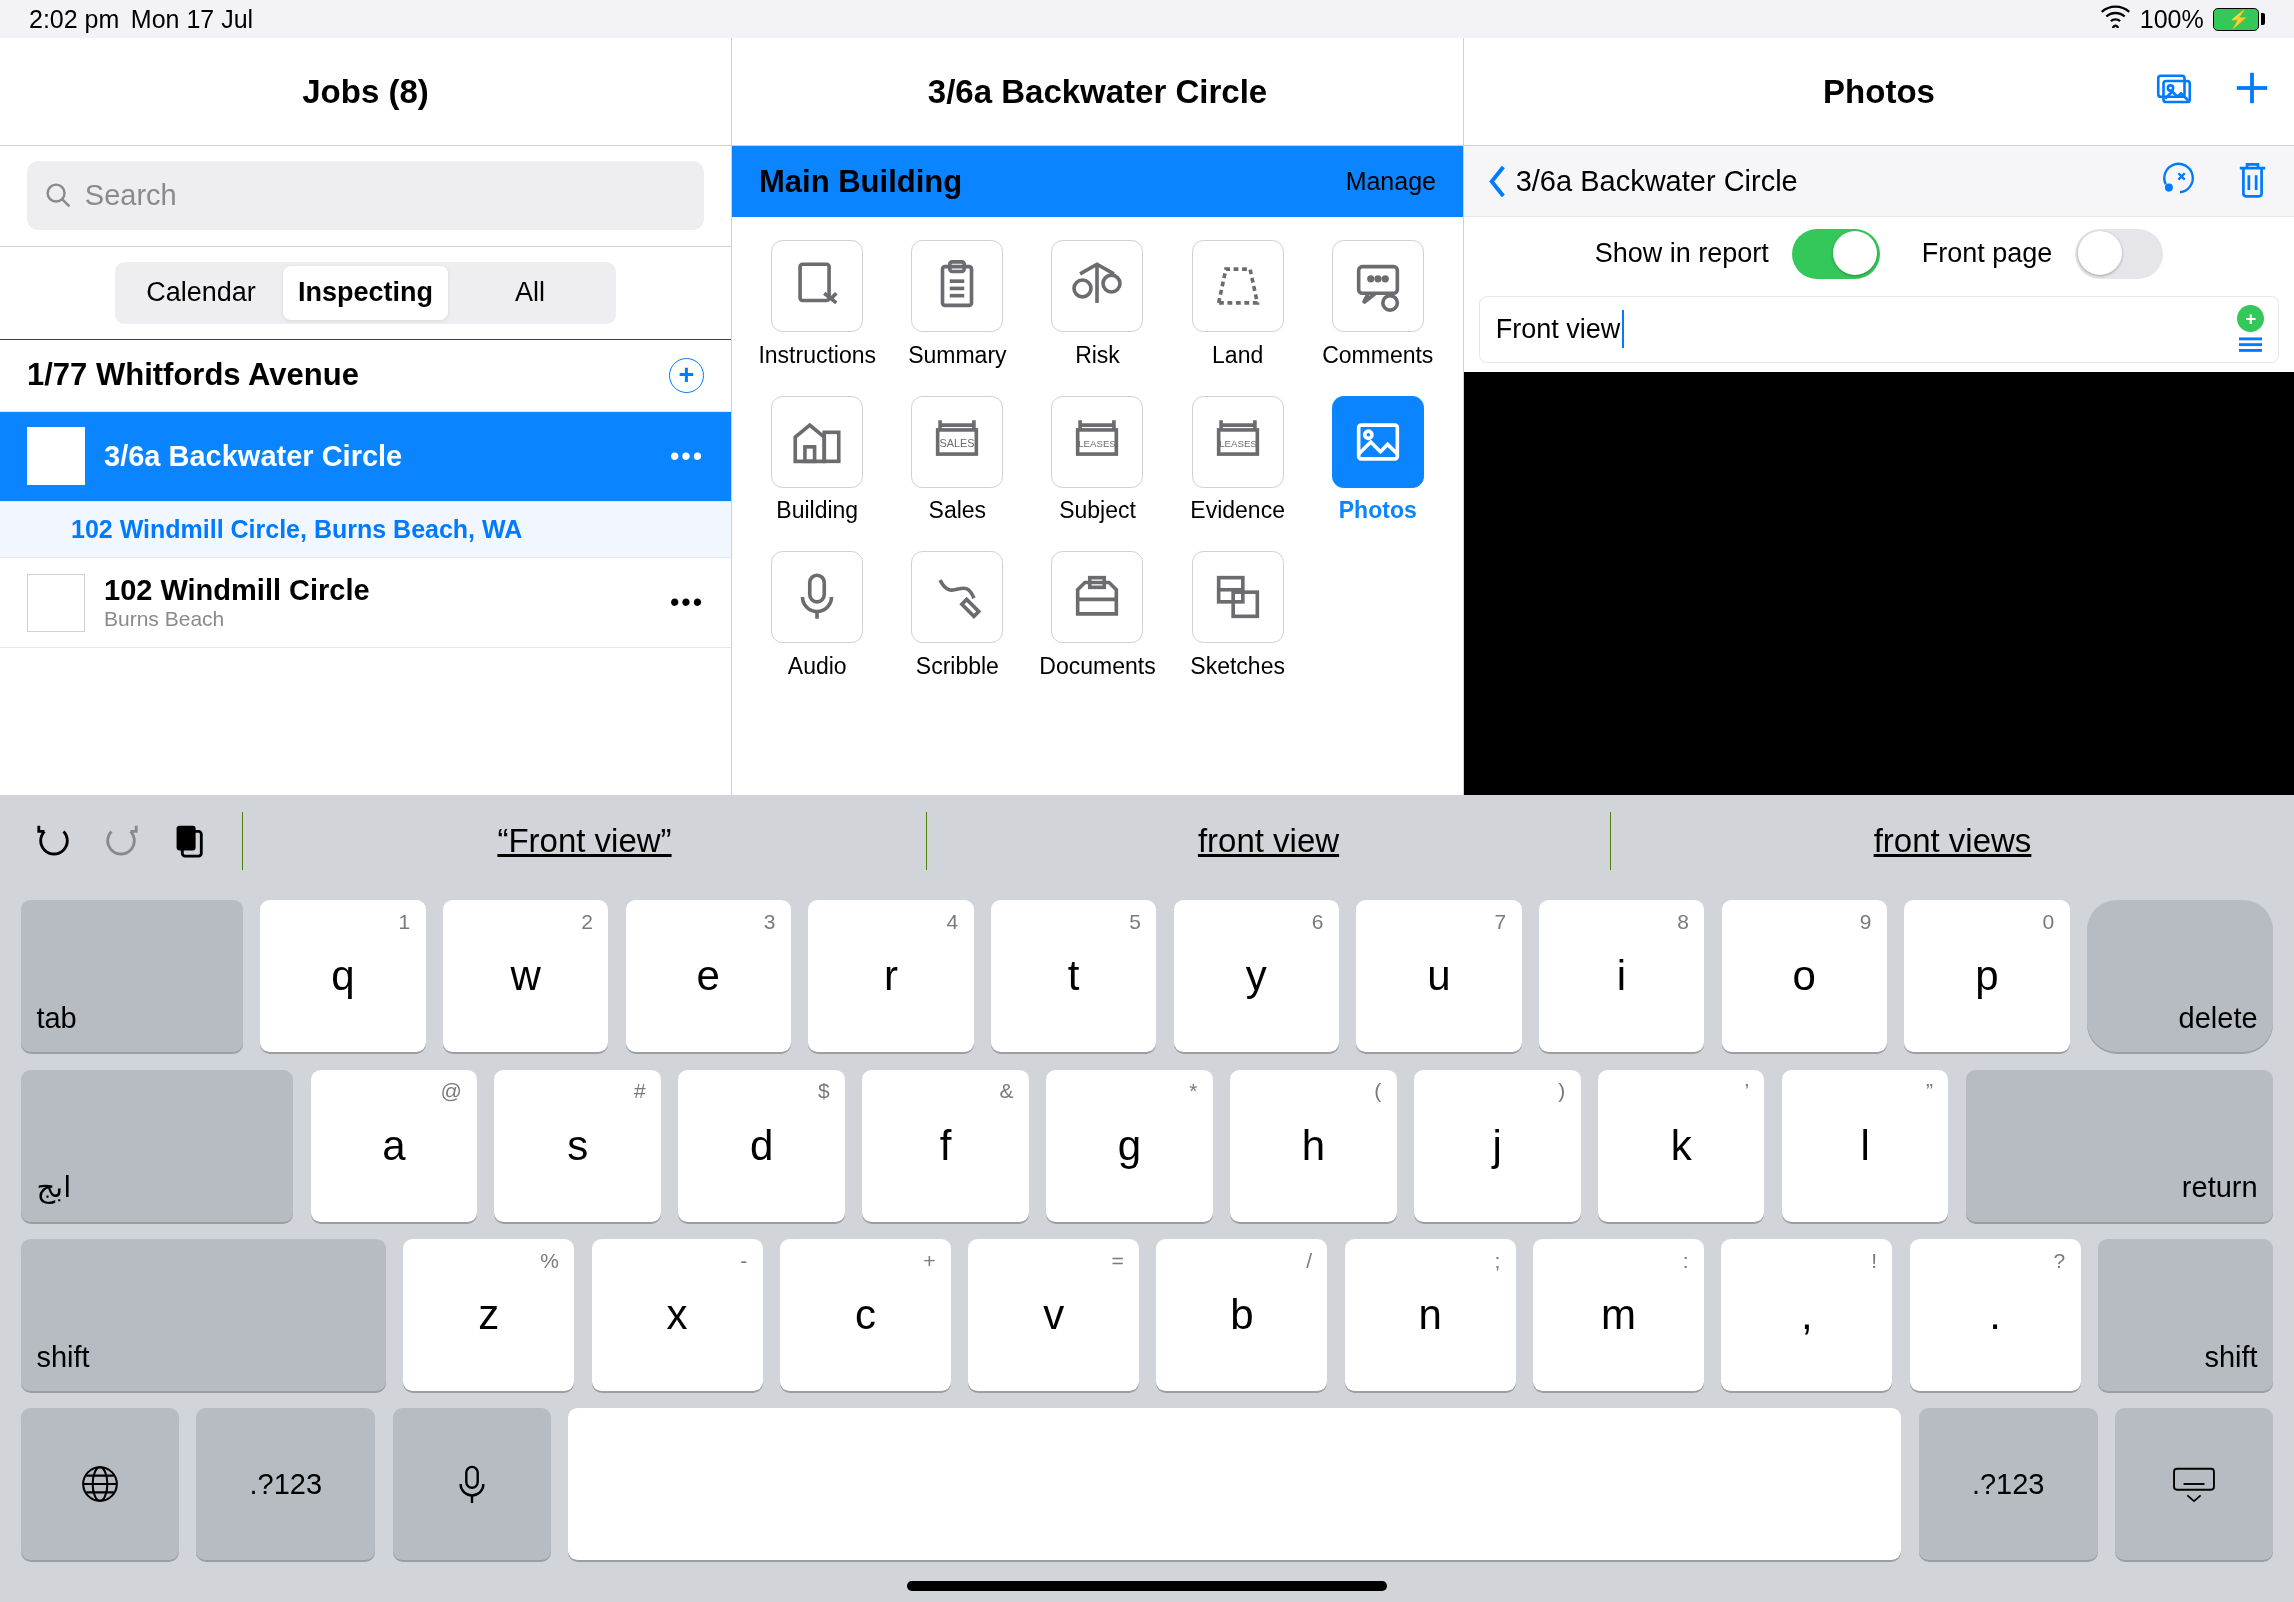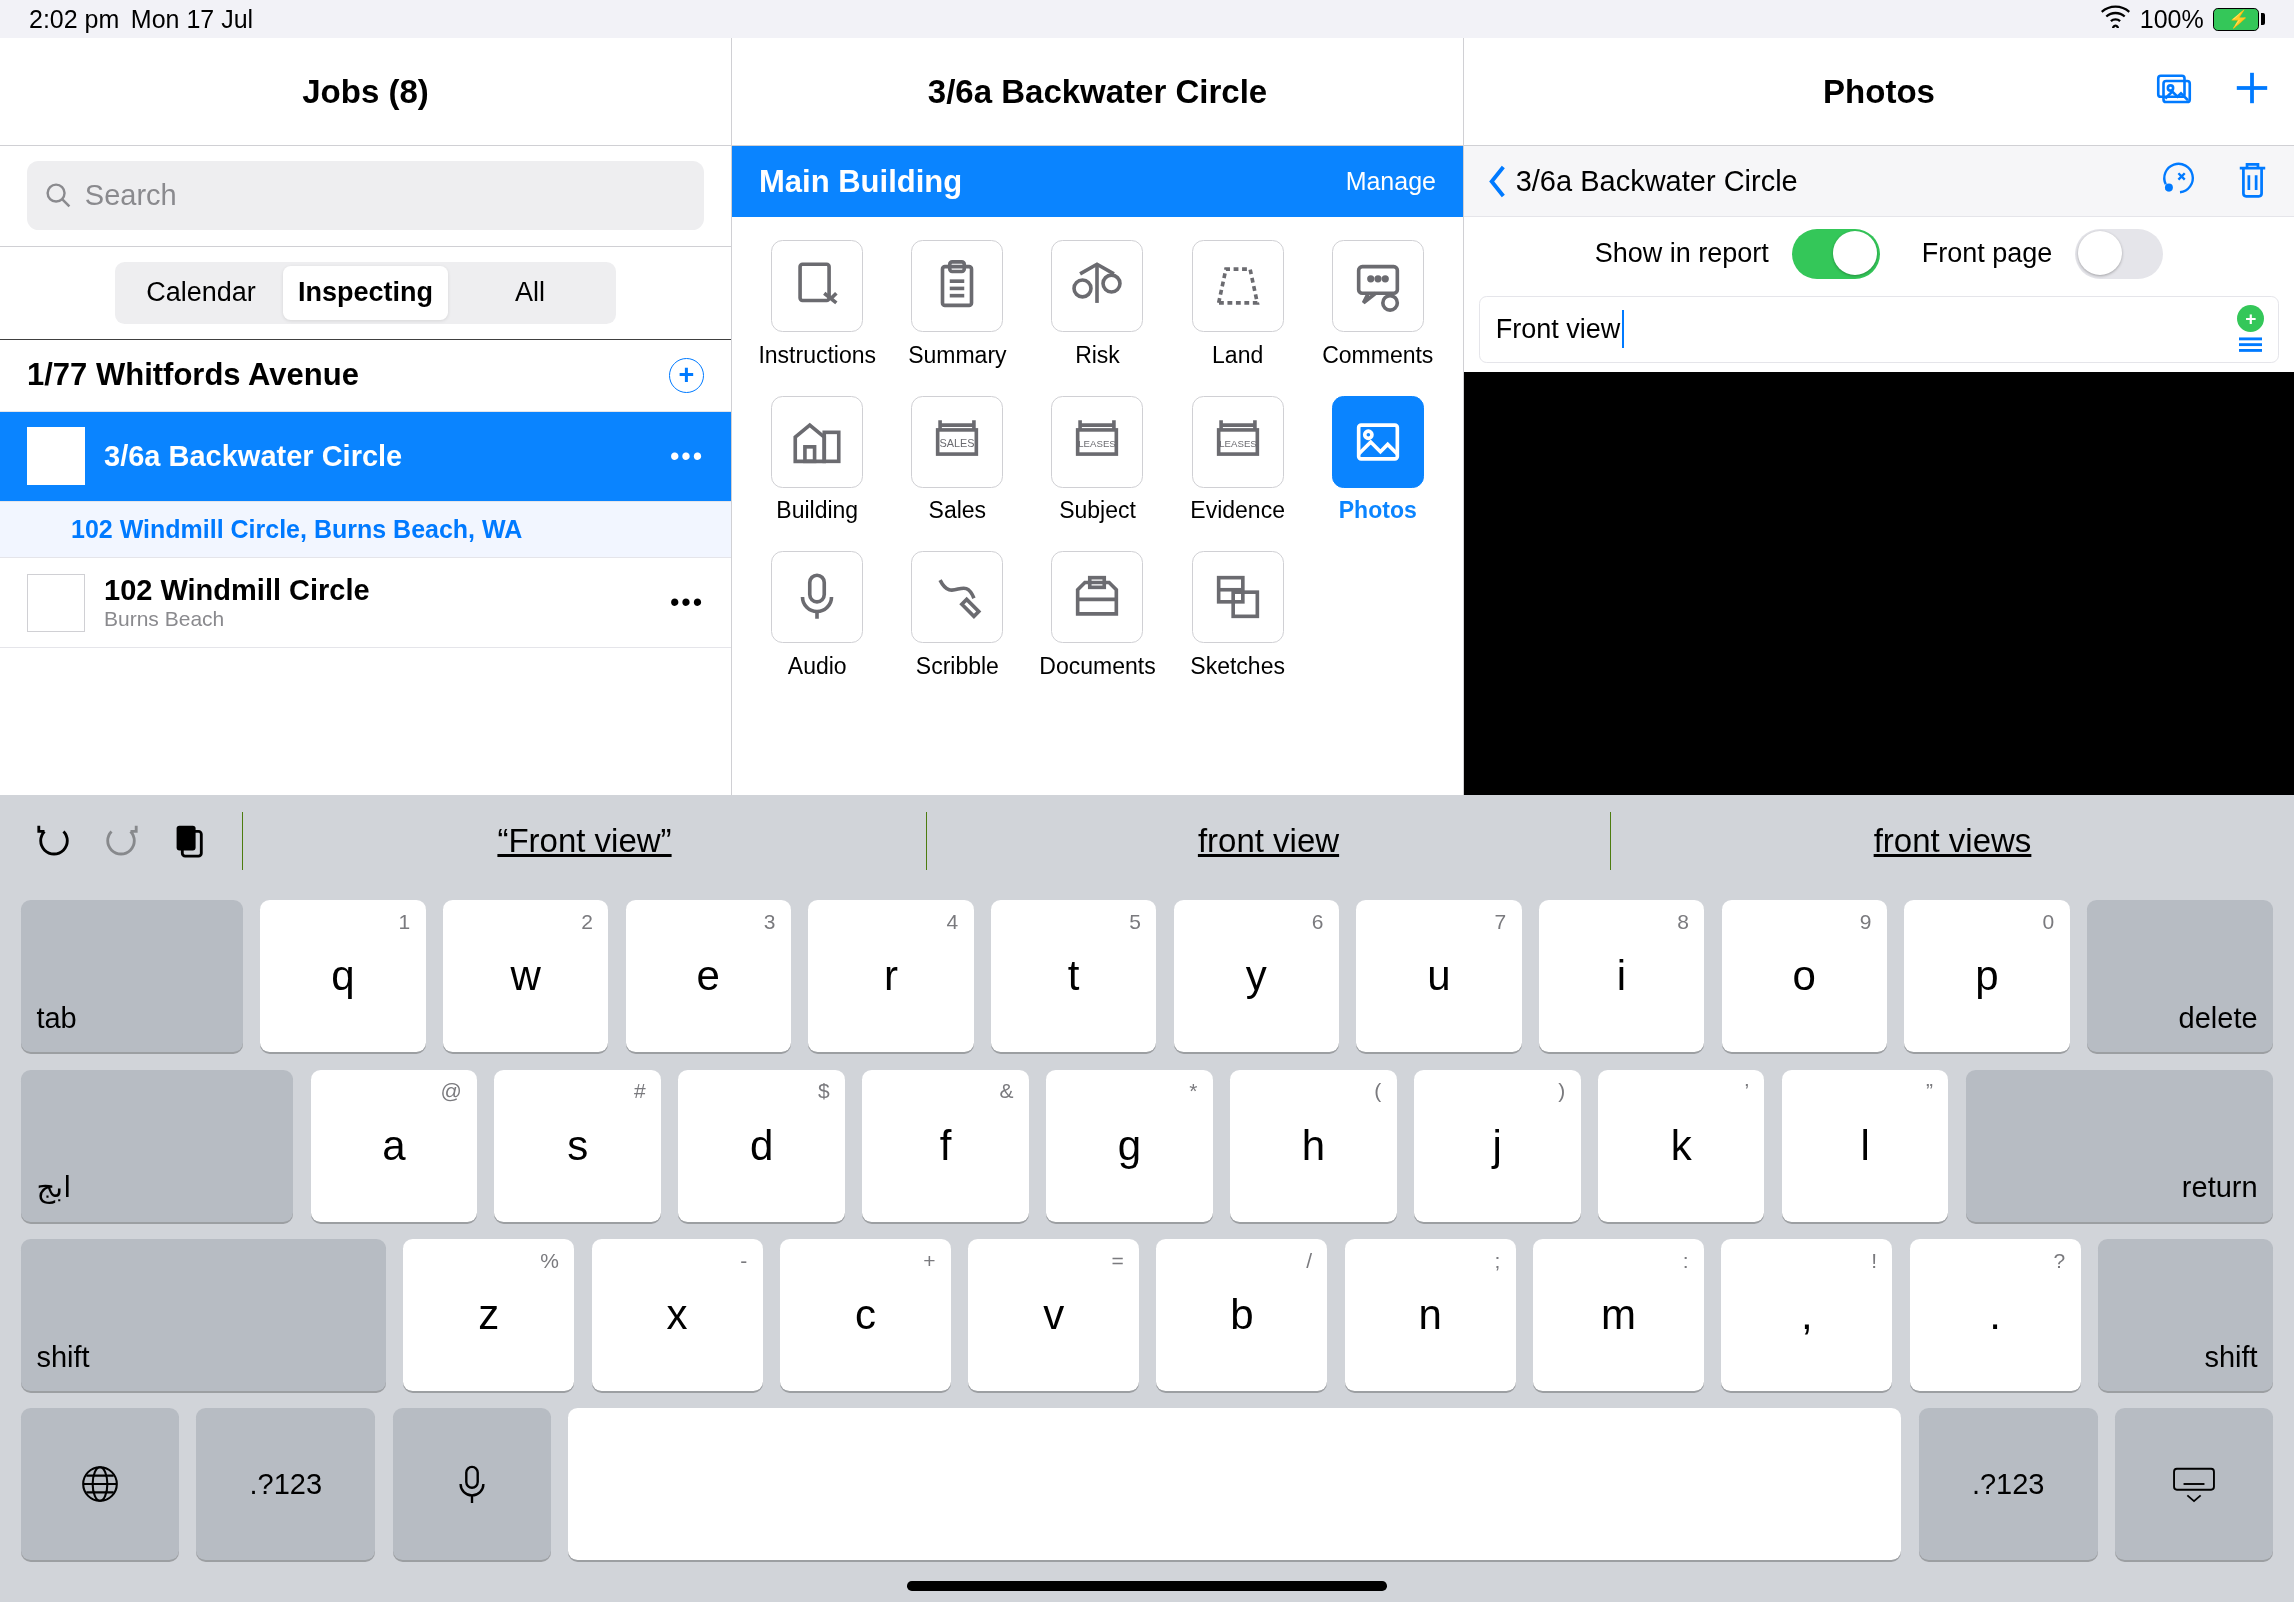--- a/index.html
+++ b/index.html
@@ -23,21 +23,21 @@
 .seg-item.active { background:#fff; box-shadow:0 1px 3.8px rgba(0,0,0,.1); font-weight:600;}
 .group-header { display:flex; align-items:center; justify-content:space-between; padding: 17.3px 27px; font-size:31px; font-weight:700; border-bottom:1px solid #e5e5ea;}
 .plus-circle { width:35px; height:35px; border:1.9px solid #007aff; border-radius:50%; color:#007aff; display:flex; align-items:center; justify-content:center; font-size:27px; line-height:1;}
 .job-row { display:flex; align-items:center; padding: 15.4px 27px; gap:19px; border-bottom:1px solid #e5e5ea; position:relative;}
 .job-row.selected { background:#0a84ff; color:#fff;}
 .job-thumb { width:58px; height:58px; background:#fff; border:1px solid #d0d0d4; }
 .job-row.selected .job-thumb{ border-color:#fff; }
 .job-title { font-size:29px; font-weight:600; }
 .job-more { position:absolute; right:27px; font-size:27px; letter-spacing:1.9px; }
 .sub-link { padding: 13.4px 27px 13.4px 71px; color:#007aff; font-size:25px; font-weight:600; background:#f2f6ff; border-bottom:1px solid #e5e5ea;}
-.section-banner { background:#0a84ff; color:#ffffff; display:flex; align-items:center; justify-content:space-between; padding:0 27px; height:71px; font-size:31px; font-weight:600;}
+.section-banner { background:#0a84ff; color:#000000; display:flex; align-items:center; justify-content:space-between; padding:0 27px; height:71px; font-size:31px; font-weight:600;}
 .section-banner .manage{ font-size:25px; font-weight:400;}
 .tile-grid { display:grid; grid-template-columns:repeat(5,1fr); gap:27px 7.7px; padding:23px 19px;}
 .tile { display:flex; flex-direction:column; align-items:center; gap:9.6px;}
 .tile-icon { width:92px; height:92px; border:1px solid #d0d0d4; border-radius:11.5px; display:flex; align-items:center; justify-content:center; background:#fff;}
 .tile-icon svg { width:58px; height:58px; stroke:#6b6b70; stroke-width:3; fill:none; }
 .tile.active .tile-icon { background:#0a84ff; border-color:#0a84ff;}
 .tile.active .tile-icon svg { stroke:#fff; }
 .tile.active .tile-label { color:#0a84ff; font-weight:600;}
 .tile-label { font-size:23px; font-weight:500;}
 .breadcrumb { display:flex; align-items:center; justify-content:space-between; padding:9.6px 23px; height:71px; background:#f6f6f8; border-bottom:1px solid #e5e5ea;}
@@ -66,21 +66,21 @@
 .kb-rows { flex:1; display:flex; flex-direction:column; gap:17.3px; padding:13.4px 21px 23px 21px;}
 .kb-row { display:flex; gap:17.3px; }
 .key { background:#fff; border-radius:9.6px; box-shadow:0 1.9px 0 rgba(0,0,0,.25); display:flex; flex-direction:column; align-items:center; justify-content:center; font-size:42px; height:152px; position:relative;}
 .key .hint { position:absolute; top:9.6px; right:15.4px; font-size:21px; color:#7a7a7e;}
 .key.grey { background:#b7bcc3; font-size:29px; justify-content:flex-end; padding-bottom:17.3px; padding-left:15.4px; align-items:flex-start;}
 .key.grey.center { align-items:center; justify-content:center; padding:0;}
 .key.grey.right { align-items:flex-end; padding-right:15.4px; padding-left:0;}
 .key.space { flex:1; }
 .w-std { width:171px;}
 .w-tab { width:229px;}
-.w-del { width:192px;}
+.w-del { width:192px;border-radius:30px;}
 .w-abc { width:279px;}
 .w-ret { width:315px;}
 .w-shift { width:365px;}
 .w-small { width:158px;}
 .w-sym { width:179px;}
 .home-indicator { position:absolute; bottom:11.5px; left:50%; transform:translateX(-50%); width:480px; height:9.6px; background:#000; border-radius:4.8px;}
 .battery { display:inline-flex; align-items:center; position:relative;}
 .battery-body { width:46px; height:23px; border:1.9px solid #000; border-radius:4.8px; position:relative; background:#34c759;}
 .battery-tip { width:3.8px; height:11.5px; background:#000; margin-left:1.9px; border-radius:0 1.9px 1.9px 0;}
 .bolt { position:absolute; left:15.4px; top:1.9px; color:#fff; font-size:17.3px;}

